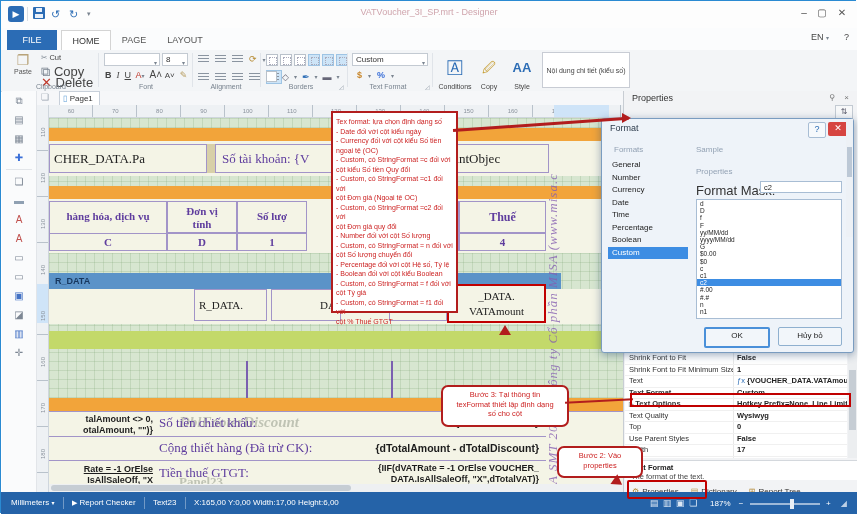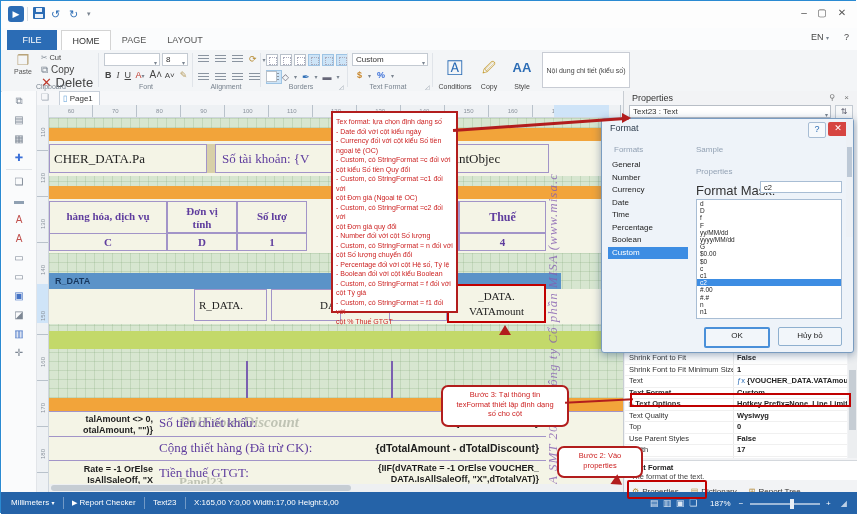--- a/index.html
+++ b/index.html
@@ -145,20 +145,21 @@
   <div id="titlebar" class="abs">
     <div class="logo abs">▶</div>
     <div class="qsep abs"></div>
     <div class="floppy abs">
         <span class="floppy-in"></span>
         <span class="floppy-in2"></span>
       </div>
     <div class="qat abs" style="left:50px;">↺</div>
     <div class="qat abs" style="left:68px;">↻</div>
     <div class="qat abs" style="left:86px;font-size:7px;color:#7a8490;">▾</div>
+    <div id="title-text" class="abs">VATVoucher_3I_SP.mrt - Designer</div>
     <div class="wbtn abs" style="right:44px;">–</div>
     <div class="wbtn abs" style="right:26px;">▢</div>
     <div class="wbtn abs" style="right:6px;">✕</div>
   </div>
 
   <div id="tabrow" class="abs">
     <div class="ftab abs">FILE</div>
     <div class="rtab sel abs" style="left:60px;width:48px;">HOME</div>
     <div class="rtab abs" style="left:112px;width:42px;">PAGE</div>
     <div class="rtab abs" style="left:158px;width:52px;">LAYOUT</div>
@@ -166,21 +167,21 @@
     <span id="help-q" class="abs">?</span>
   </div>
 
   <div id="ribbon" class="abs">
 
     <div class="abs" style="left:10px;top:2px;width:24px;text-align:center;">
       <div style="font-size:14px;color:#b8a379;">❐</div>
       <div style="font-size:7px;color:#555;">Paste</div>
     </div>
     <div class="abs rbtn" style="left:40px;top:3px;font-size:7.5px;"><span style="color:#7a8490;">✂</span> <span>Cut</span></div>
-    <div class="abs rbtn" style="left:40px;top:14px;font-size:10px;"><span style="color:#7a8490;">⧉</span> <span>Copy</span></div>
+    <div class="abs rbtn" style="left:40px;top:14px;font-size:13px;"><span style="color:#7a8490;">⧉</span> <span>Copy</span></div>
     <div class="abs rbtn" style="left:40px;top:25px;font-size:13px;"><span style="color:#c0392b;">✕</span> <span>Delete</span></div>
     <div class="grp-label abs" style="left:4px;width:92px;">Clipboard</div>
     <div class="gsep abs" style="left:97px;"></div>
 
     <div class="combo abs" style="left:103px;top:3px;width:56px;height:13px;">
         <span class="caret abs" style="right:2px;top:3px;">▾</span>
       </div>
     <div class="combo abs" style="left:161px;top:3px;width:26px;height:13px;"><span>8</span><span class="caret abs" style="right:2px;top:3px;">▾</span></div>
     <div class="abs" style="left:104px;top:19px;font-size:9px;color:#444;">
       <b>B</b>&nbsp;
@@ -371,21 +372,21 @@
     <div class="band-cream abs" style="top:293px;width:574px;height:73px;border-top:1px solid #a294c8;"></div>
     <div class="exp abs" style="left:0;top:296px;width:104px;text-align:right;white-space:pre-line;">talAmount &lt;&gt; 0,
 otalAmount, "")}</div>
     <div class="ghost abs ser" style="left:130px;top:296px;font-size:15px;font-style:italic;">DblFooterDiscount</div>
     <div class="ser pur abs" style="left:110px;top:297px;font-size:13px;">Số tiền chiết khấu:</div>
     <div class="exp abs" style="left:330px;top:299px;width:160px;text-align:right;font-size:10.5px;">{dTotalDiscount}</div>
     <div class="abs" style="left:0;top:318px;width:497px;border-top:1px solid #a294c8;"></div>
     <div class="ser pur abs" style="left:110px;top:322px;font-size:13px;">Cộng thiết hàng (Đã trừ CK):</div>
     <div class="exp abs" style="left:260px;top:325px;width:230px;text-align:right;font-size:10.5px;">{dTotalAmount - dTotalDiscount}</div>
     <div class="abs" style="left:0;top:342px;width:497px;border-top:1px solid #a294c8;"></div>
-    <div class="exp abs" style="left:0;top:346px;width:104px;text-align:right;white-space:pre-line;">Rate = -1 OrElse
+    <div class="exp abs" style="left:0;top:346px;width:104px;text-align:right;white-space:pre-line;text-decoration:underline;">Rate = -1 OrElse
 IsAllSaleOff, "X</div>
     <div class="ghost abs ser" style="left:130px;top:356px;font-size:13px;">Panel23</div>
     <div class="ser pur abs" style="left:110px;top:347px;font-size:13px;">Tiền thuế GTGT:</div>
     <div class="exp abs" style="left:290px;top:345px;width:200px;text-align:right;white-space:pre-line;font-size:9px;">{IIF(dVATRate = -1 OrElse VOUCHER_
 DATA.IsAllSaleOff, "X",dTotalVAT)}</div>
 
     <div id="watermark" class="abs">A SMT 2017 - Công ty Cổ phần MISA (www.misa.c</div>
   </div>
 
   <div id="hscroll" class="abs">
@@ -422,21 +423,20 @@
 số cho cột</div>
 
   <div class="callout round abs" style="left:556px;top:445px;width:86px;height:32px;padding-top:3px;font-size:7.5px;">Bước 2: Vào
 properties</div>
   <div class="ptr abs" style="left:612px;top:475px;border-top:6px solid transparent;border-bottom:6px solid transparent;border-left:10px solid #b21d1d;transform:rotate(35deg);"></div>
 
   <div id="panel" class="abs">
     <div id="panel-title" class="abs">Properties</div>
     <div class="ptool abs" style="right:22px;">⚲</div>
     <div class="ptool abs" style="right:8px;">×</div>
-    <div id="selector" class="abs"><span>Text23 : Text</span><span class="caret abs" style="right:2px;top:3px;">▾</span></div>
     <div id="sortbtn" class="abs">⇅</div>
     <div id="pgrid-mask" class="abs"></div>
     <div id="pgrid" class="abs">
 
     <div class="prow">
           <span class="pname">Shrink Font to Fit</span>
           <span class="pval">False</span>
         </div>
         <div class="prow">
           <span class="pname">Shrink Font to Fit Minimum Size</span>

